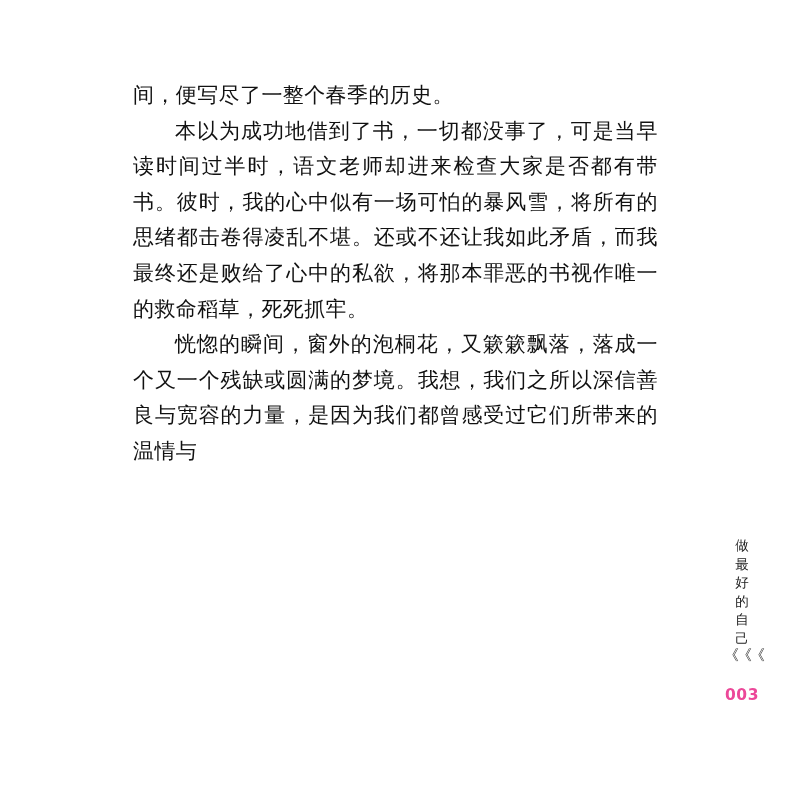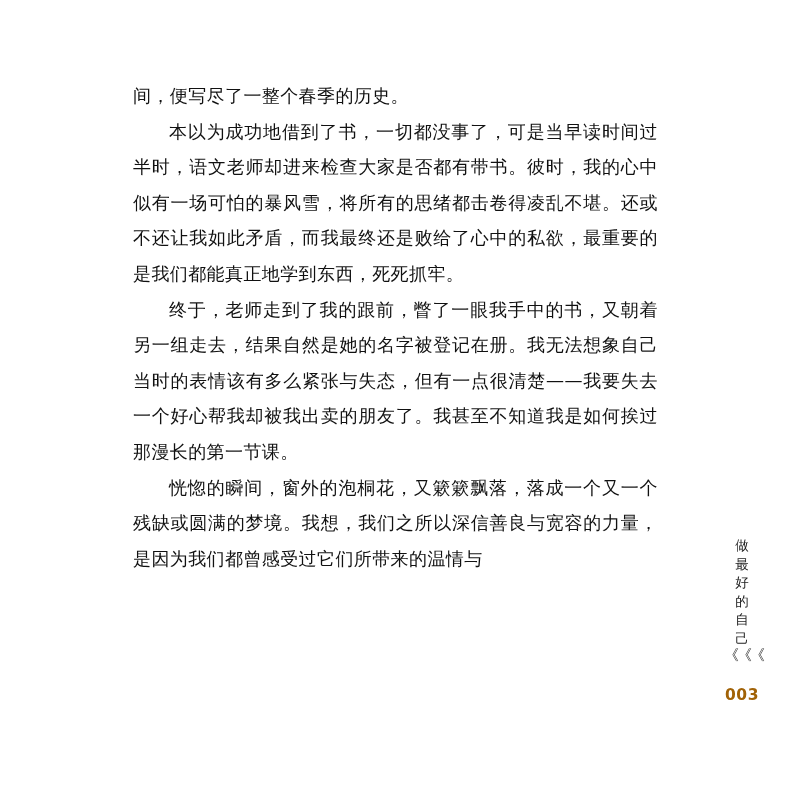--- a/index.html
+++ b/index.html
@@ -21,21 +21,21 @@
     background: #ffffff;
   }
   .text-column {
     position: absolute;
     left: 133px;
     top: 78px;
     width: 525px;
   }
   .para {
     margin: 0;
-    font-size: 18px;
+    font-size: 21px;
     line-height: 35.6px;
     text-align: justify;
     text-justify: inter-ideograph;
     letter-spacing: 0.4px;
     color: #111111;
     font-family: "DejaVu Serif", "Liberation Serif", serif;
   }
   .para.indent {
     text-indent: 2em;
   }
@@ -66,34 +66,33 @@
     letter-spacing: -2px;
   }
   .page-number {
     position: absolute;
     right: 36px;
     top: 686px;
     width: 44px;
     text-align: center;
     font-size: 15.5px;
     font-weight: bold;
-    color: #a16207;
+    color: #ec4899;
     font-family: "DejaVu Sans", "Liberation Sans", sans-serif;
     letter-spacing: 0.5px;
   }
 </style>
 </head>
 <body>
 
 <div class="page">
 
   <div class="text-column">
     <p class="para">间，便写尽了一整个春季的历史。</p>
-    <p class="para indent">本以为成功地借到了书，一切都没事了，可是当早读时间过半时，语文老师却进来检查大家是否都有带书。彼时，我的心中似有一场可怕的暴风雪，将所有的思绪都击卷得凌乱不堪。还或不还让我如此矛盾，而我最终还是败给了心中的私欲，最重要的是我们都能真正地学到东西，死死抓牢。</p>
-    <p class="para indent">终于，老师走到了我的跟前，瞥了一眼我手中的书，又朝着另一组走去，结果自然是她的名字被登记在册。我无法想象自己当时的表情该有多么紧张与失态，但有一点很清楚——我要失去一个好心帮我却被我出卖的朋友了。我甚至不知道我是如何挨过那漫长的第一节课。</p>
+    <p class="para indent">本以为成功地借到了书，一切都没事了，可是当早读时间过半时，语文老师却进来检查大家是否都有带书。彼时，我的心中似有一场可怕的暴风雪，将所有的思绪都击卷得凌乱不堪。还或不还让我如此矛盾，而我最终还是败给了心中的私欲，将那本罪恶的书视作唯一的救命稻草，死死抓牢。</p>
     <p class="para indent">恍惚的瞬间，窗外的泡桐花，又簌簌飘落，落成一个又一个残缺或圆满的梦境。我想，我们之所以深信善良与宽容的力量，是因为我们都曾感受过它们所带来的温情与</p>
   </div>
 
   <div class="side-title">
     <span>做</span>
     <span>最</span>
     <span>好</span>
     <span>的</span>
     <span>自</span>
     <span>己</span>

